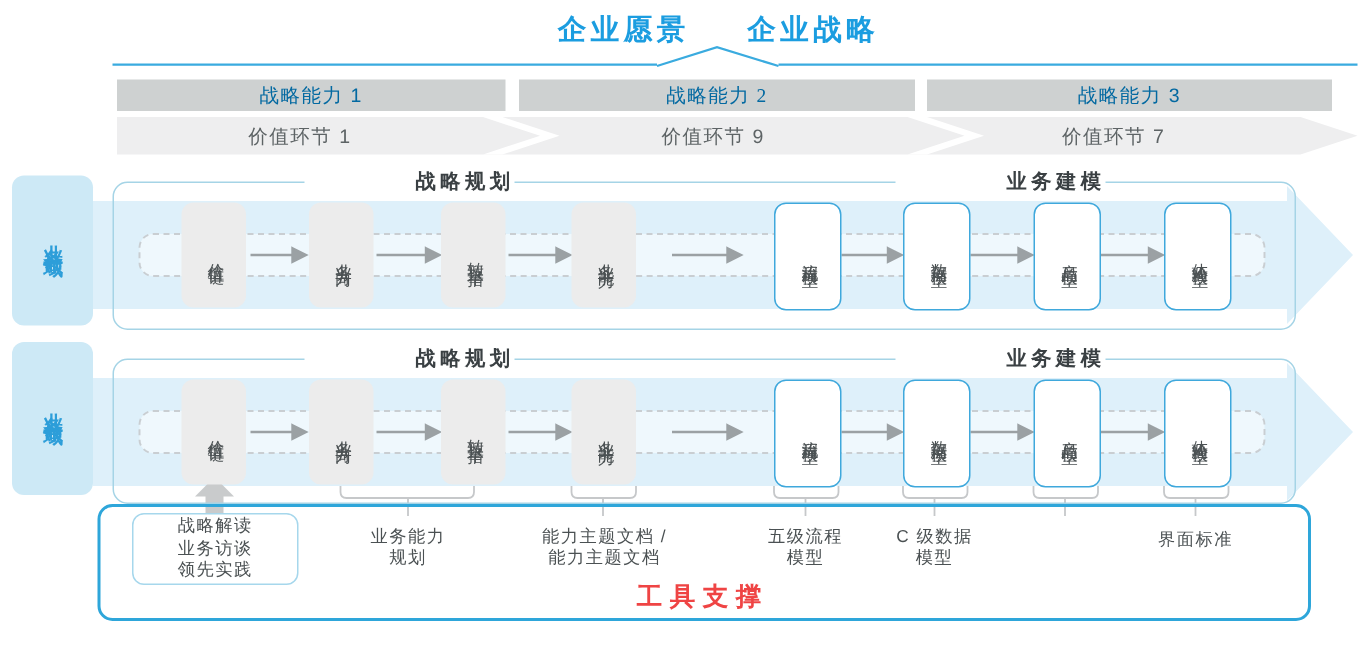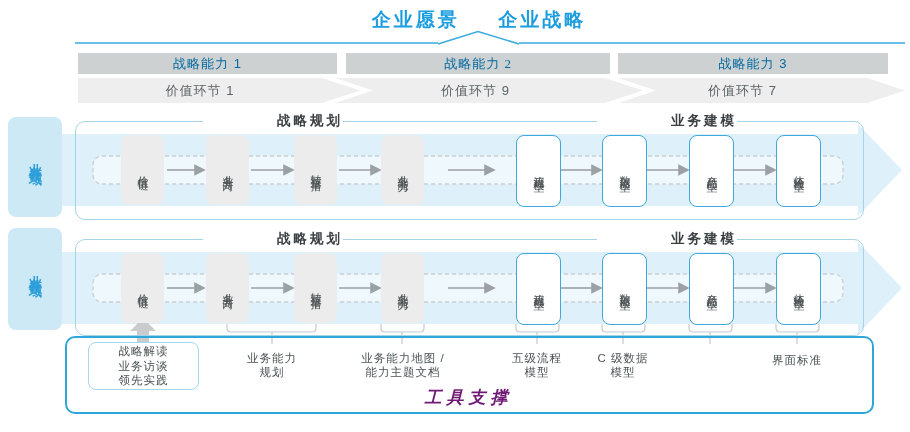--- a/index.html
+++ b/index.html
@@ -31,21 +31,21 @@
   .box.blue{background:#fff;border:1.5px solid #3fa8dc;}
   .practice-box{position:absolute;left:88px;top:342px;width:109px;height:46px;z-index:3;
     background:#fff;border:1.3px solid #a6d7ec;border-radius:8px;
     display:flex;flex-direction:column;align-items:center;justify-content:center;
     font-size:11.5px;line-height:14.5px;color:#4b5153;letter-spacing:1px;}
   .note{position:absolute;top:351px;width:160px;z-index:3;text-align:center;
     font-size:11.5px;line-height:14px;color:#4b5153;letter-spacing:1px;}
   .tool-frame{position:absolute;left:65px;top:336px;width:805px;height:74px;z-index:1;
     border:2px solid #2ea6da;border-radius:10px;}
   .tool-label{position:absolute;left:65px;top:386px;width:807px;z-index:2;text-align:center;
-    font-size:17px;font-weight:bold;color:#701a75;letter-spacing:5px;font-style:italic;}
+    font-size:17px;font-weight:bold;color:#ef4444;letter-spacing:5px;}
 </style>
 </head>
 <body>
 
 <div class="stage">
 
   <svg class="deco" viewBox="0 0 910 432">
 
     <path d="M75,43 H438 M519,43 H905" stroke="#3aabdf" stroke-width="1.5" fill="none"></path>
     <path d="M438,44 L478,31.5 L519,44" fill="#ffffff" stroke="#3aabdf" stroke-width="1.5"></path>
@@ -191,21 +191,21 @@
     <div>战略解读</div>
     <div>业务访谈</div>
     <div>领先实践</div>
   </div>
 
   <div class="note" style="left:192px;">
     <div>业务能力</div>
     <div>规划</div>
   </div>
   <div class="note" style="left:323px;">
-    <div>业务能力地图 /</div>
+    <div>能力主题文档 /</div>
     <div>能力主题文档</div>
   </div>
   <div class="note" style="left:457px;">
     <div>五级流程</div>
     <div>模型</div>
   </div>
   <div class="note" style="left:543px;">
     <div>C 级数据</div>
     <div>模型</div>
   </div>

